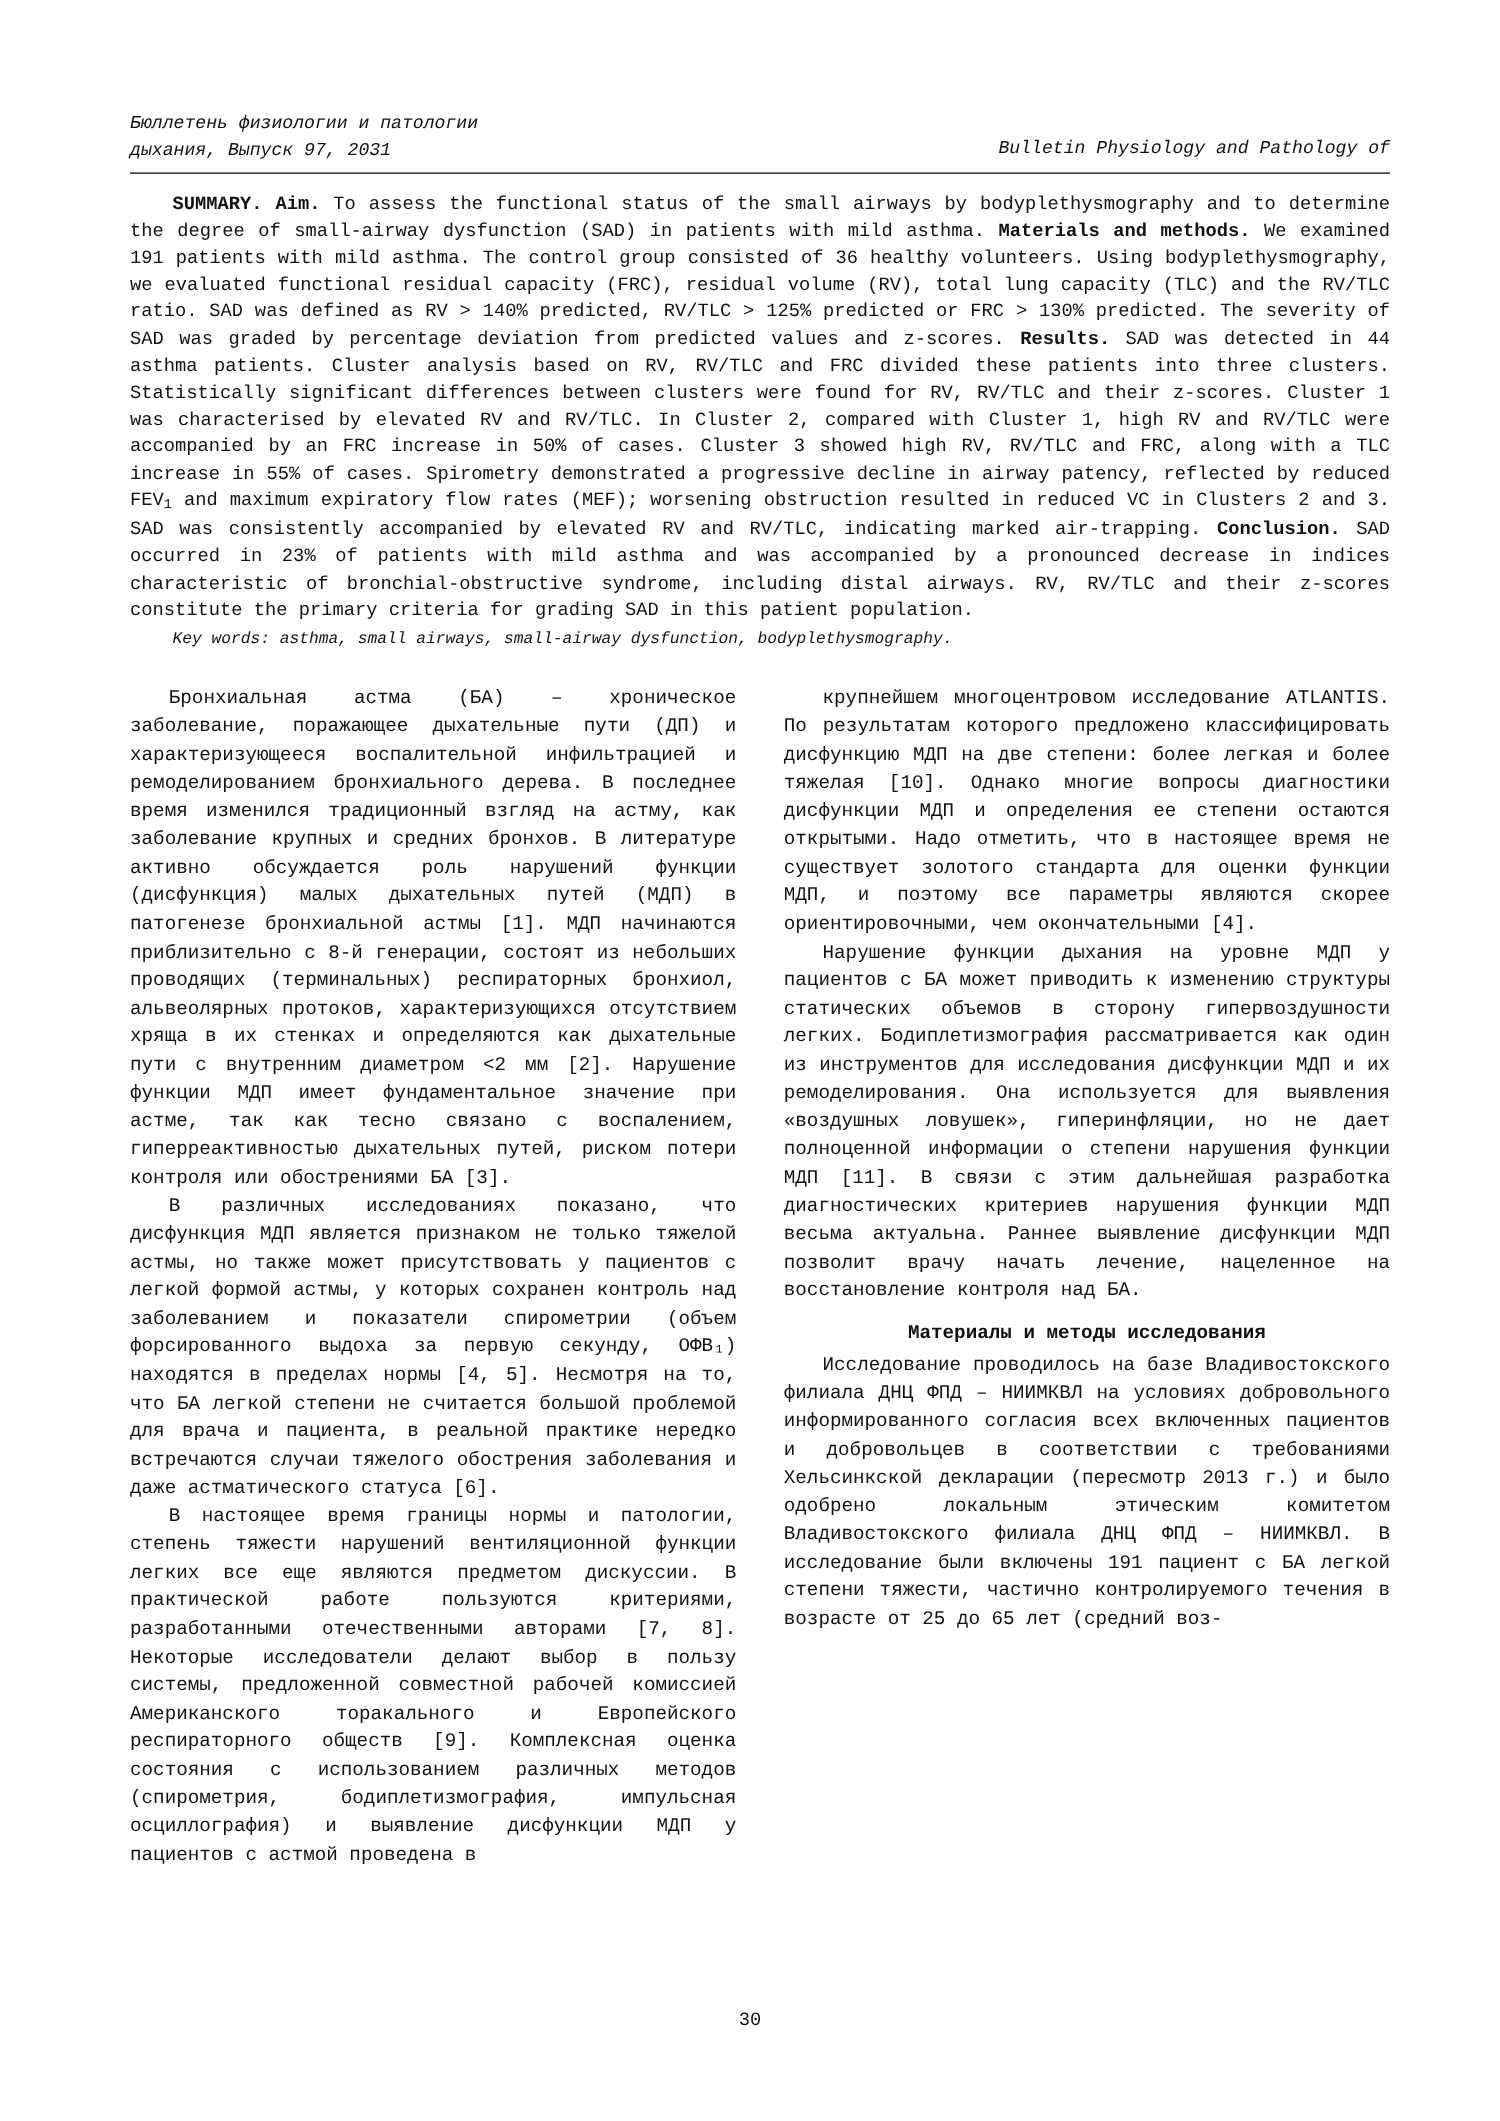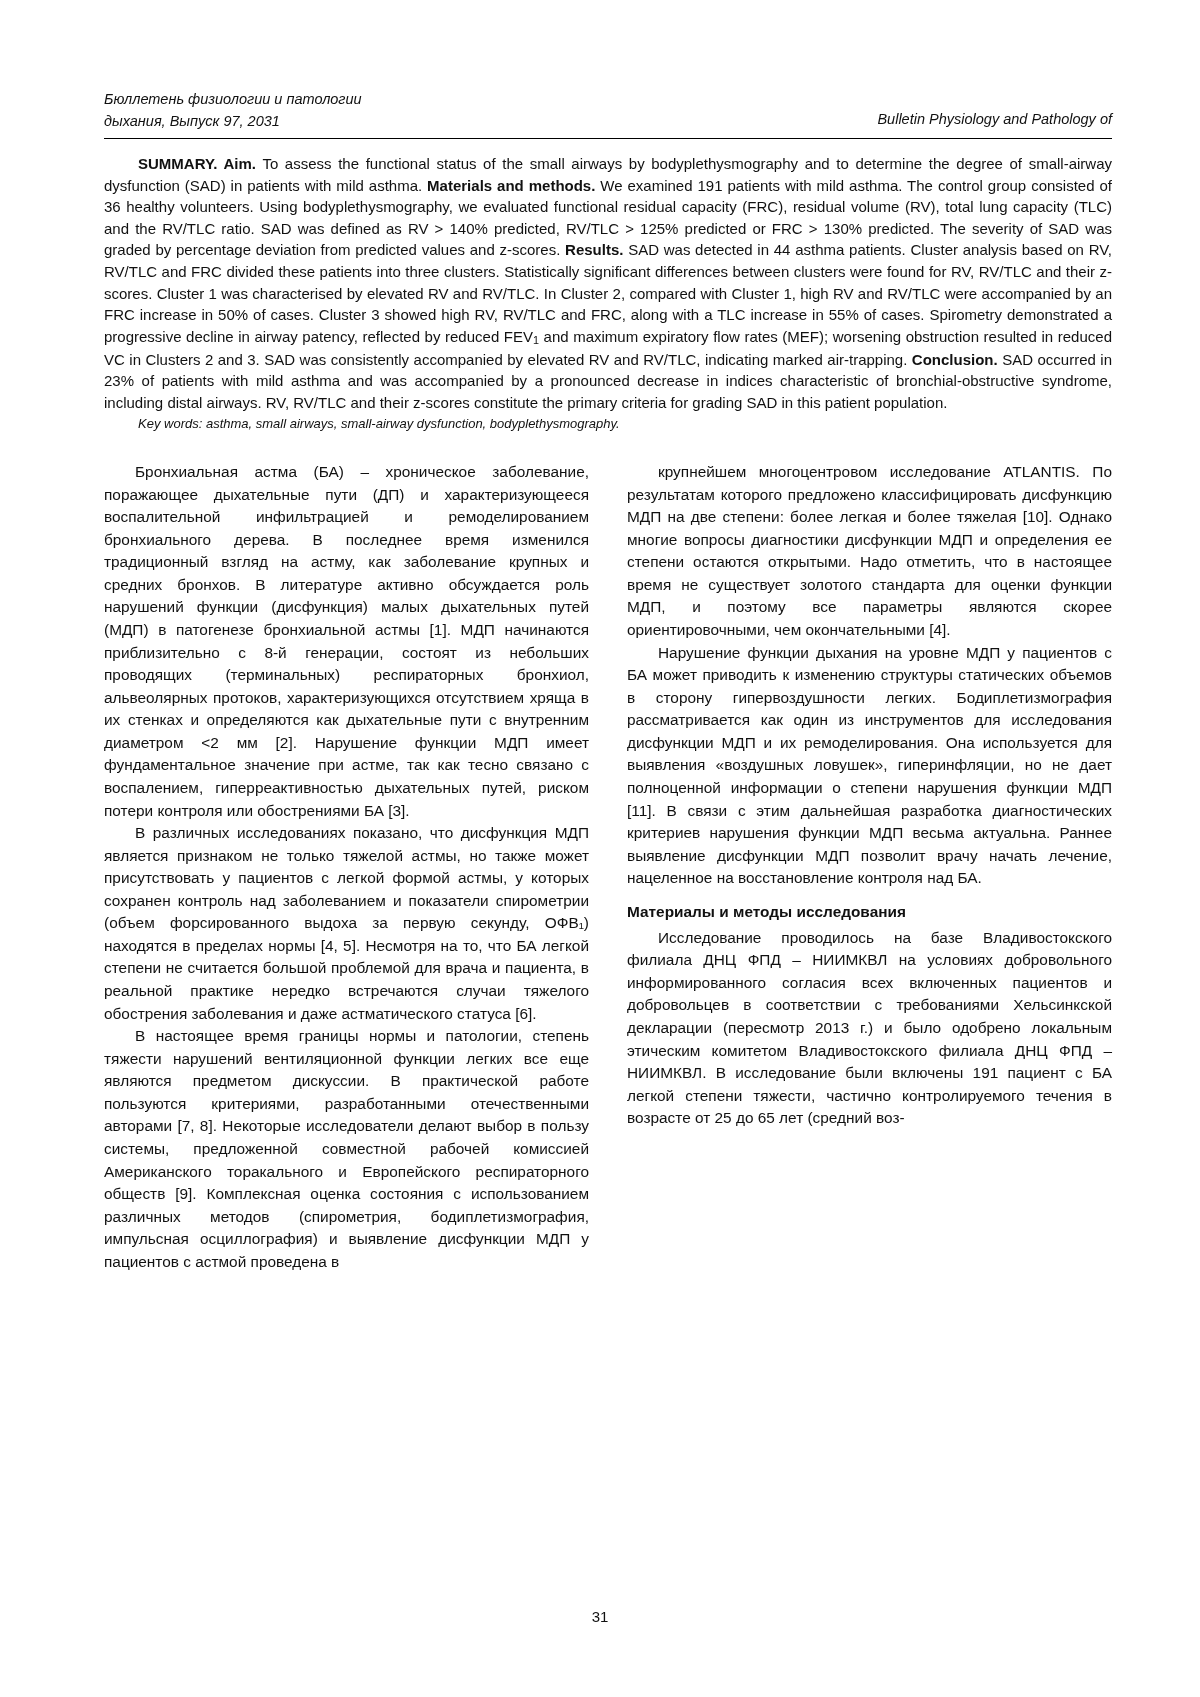--- a/index.html
+++ b/index.html
@@ -5,21 +5,21 @@
   html, body {
     margin: 0;
     padding: 0;
     background: #ffffff;
   }
   .page {
     position: relative;
     width: 1200px;
     height: 1697px;
     background: #ffffff;
-    font-family: Liberation Sans, sans-serif;
+    font-family: Liberation Mono, monospace;
     color: #111111;
     box-sizing: border-box;
     overflow: hidden;
     padding-left: 48px;
   }
   .content {
     position: absolute;
     left: 104px;
     top: 88px;
     width: 1008px;
@@ -81,20 +81,21 @@
     line-height: 1.465;
     text-align: justify;
     text-justify: inter-word;
     hyphens: auto;
     text-indent: 31px;
   }
   .col h2 {
     margin: 13px 0 6px 0;
     font-size: 15.4px;
     font-weight: bold;
+    text-align: center;
     text-indent: 0;
   }
   .pagenum {
     position: absolute;
     left: 0;
     right: 0;
     top: 1608px;
     text-align: center;
     font-size: 15px;
   }
@@ -131,14 +132,14 @@
       </div>
       <div class="col">
         <p>крупнейшем многоцентровом исследование ATLANTIS. По результатам которого предложено классифицировать дисфункцию МДП на две степени: более легкая и более тяжелая [10]. Однако многие вопросы диагностики дисфункции МДП и определения ее степени остаются открытыми. Надо отметить, что в настоящее время не существует золотого стандарта для оценки функции МДП, и поэтому все параметры являются скорее ориентировочными, чем окончательными [4].</p>
         <p>Нарушение функции дыхания на уровне МДП у пациентов с БА может приводить к изменению структуры статических объемов в сторону гипервоздушности легких. Бодиплетизмография рассматривается как один из инструментов для исследования дисфункции МДП и их ремоделирования. Она используется для выявления «воздушных ловушек», гиперинфляции, но не дает полноценной информации о степени нарушения функции МДП [11]. В связи с этим дальнейшая разработка диагностических критериев нарушения функции МДП весьма актуальна. Раннее выявление дисфункции МДП позволит врачу начать лечение, нацеленное на восстановление контроля над БА.</p>
         <h2>Материалы и методы исследования</h2>
         <p>Исследование проводилось на базе Владивостокского филиала ДНЦ ФПД – НИИМКВЛ на условиях добровольного информированного согласия всех включенных пациентов и добровольцев в соответствии с требованиями Хельсинкской декларации (пересмотр 2013 г.) и было одобрено локальным этическим комитетом Владивостокского филиала ДНЦ ФПД – НИИМКВЛ. В исследование были включены 191 пациент с БА легкой степени тяжести, частично контролируемого течения в возрасте от 25 до 65 лет (средний воз-</p>
       </div>
     </div>
 
   </div>
-  <div class="pagenum">31</div>
+  <div class="pagenum">30</div>
 </div>
 
 </body></html>

